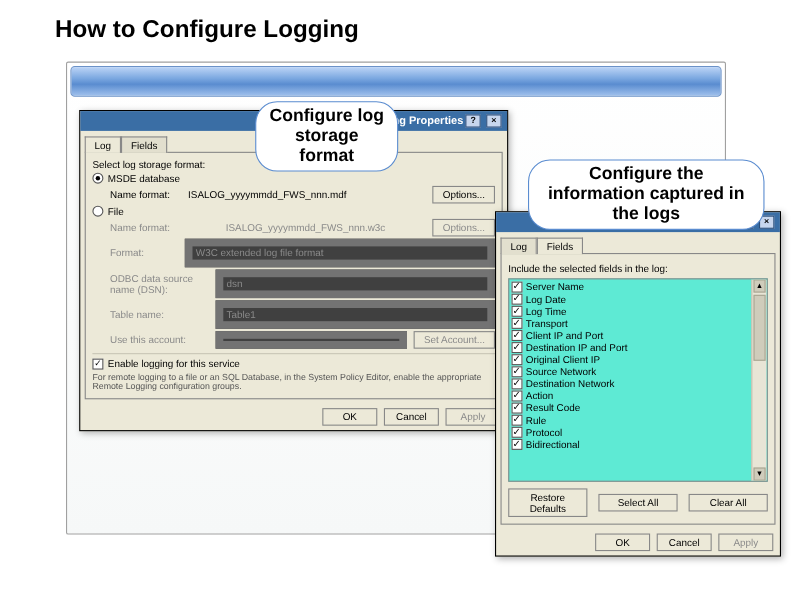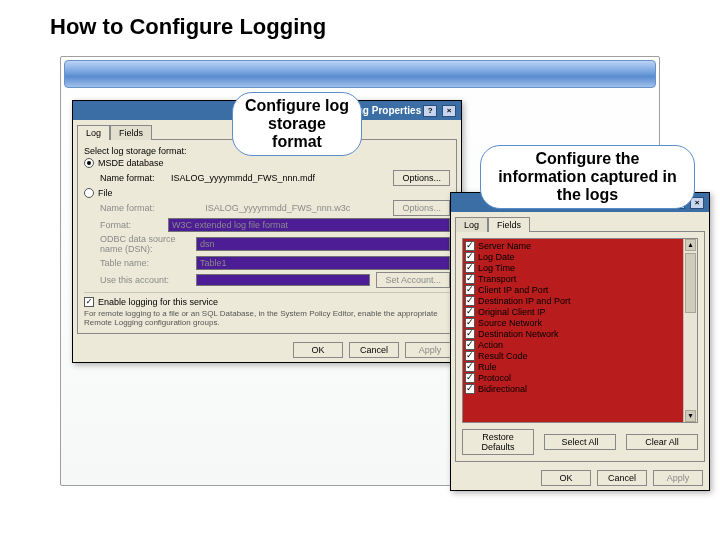--- a/index.html
+++ b/index.html
@@ -140,22 +140,22 @@
   .row2 {
     display: flex;
     align-items: center;
     gap: 6px;
     margin: 2px 0 2px 16px;
     font-size: 9px;
   }
   .row2 .lbl { width: 62px; color: #000; }
   .row2 .lbl.dim { color: #8a8a8a; }
   .tf {
-    border: 1px solid #737373;
-    background: #4c1d95;
+    border: 7px solid #737373;
+    background: #404040;
     padding: 1px 3px;
     font-size: 9px;
     min-height: 12px;
     flex: 1;
   }
   .tf.ro { background: #ece9d8; }
   .btn {
     border: 1px solid #888;
     background: #ece9d8;
     padding: 2px 8px;
@@ -168,21 +168,21 @@
   .footer-btns {
     display: flex;
     justify-content: flex-end;
     gap: 6px;
     padding: 4px 6px;
   }
 
   
   .field-note { font-size: 9px; margin: 2px 0 4px 0; }
   .field-list {
-    background: #b91c1c;
+    background: #5eead4;
     border: 1px solid #888;
     height: 185px;
     padding: 2px;
     overflow: hidden;
     position: relative;
   }
   .scrollbar {
     position: absolute;
     right: 0; top: 0; bottom: 0;
     width: 14px;
@@ -315,20 +315,21 @@
     <span class="controls">
       <span>?</span>
       <span>×</span>
     </span>
   </div>
   <div class="tabs">
     <div class="tab inactive">Log</div>
     <div class="tab active">Fields</div>
   </div>
   <div class="tabpanel">
+    <div class="field-note">Include the selected fields in the log:</div>
     <div class="field-list" id="fields-list">
       <div class="field-row">
           <span class="checkbox checked"></span>
           <span>Server Name</span>
         </div>
         <div class="field-row">
           <span class="checkbox checked"></span>
           <span>Log Date</span>
         </div>
         <div class="field-row">

